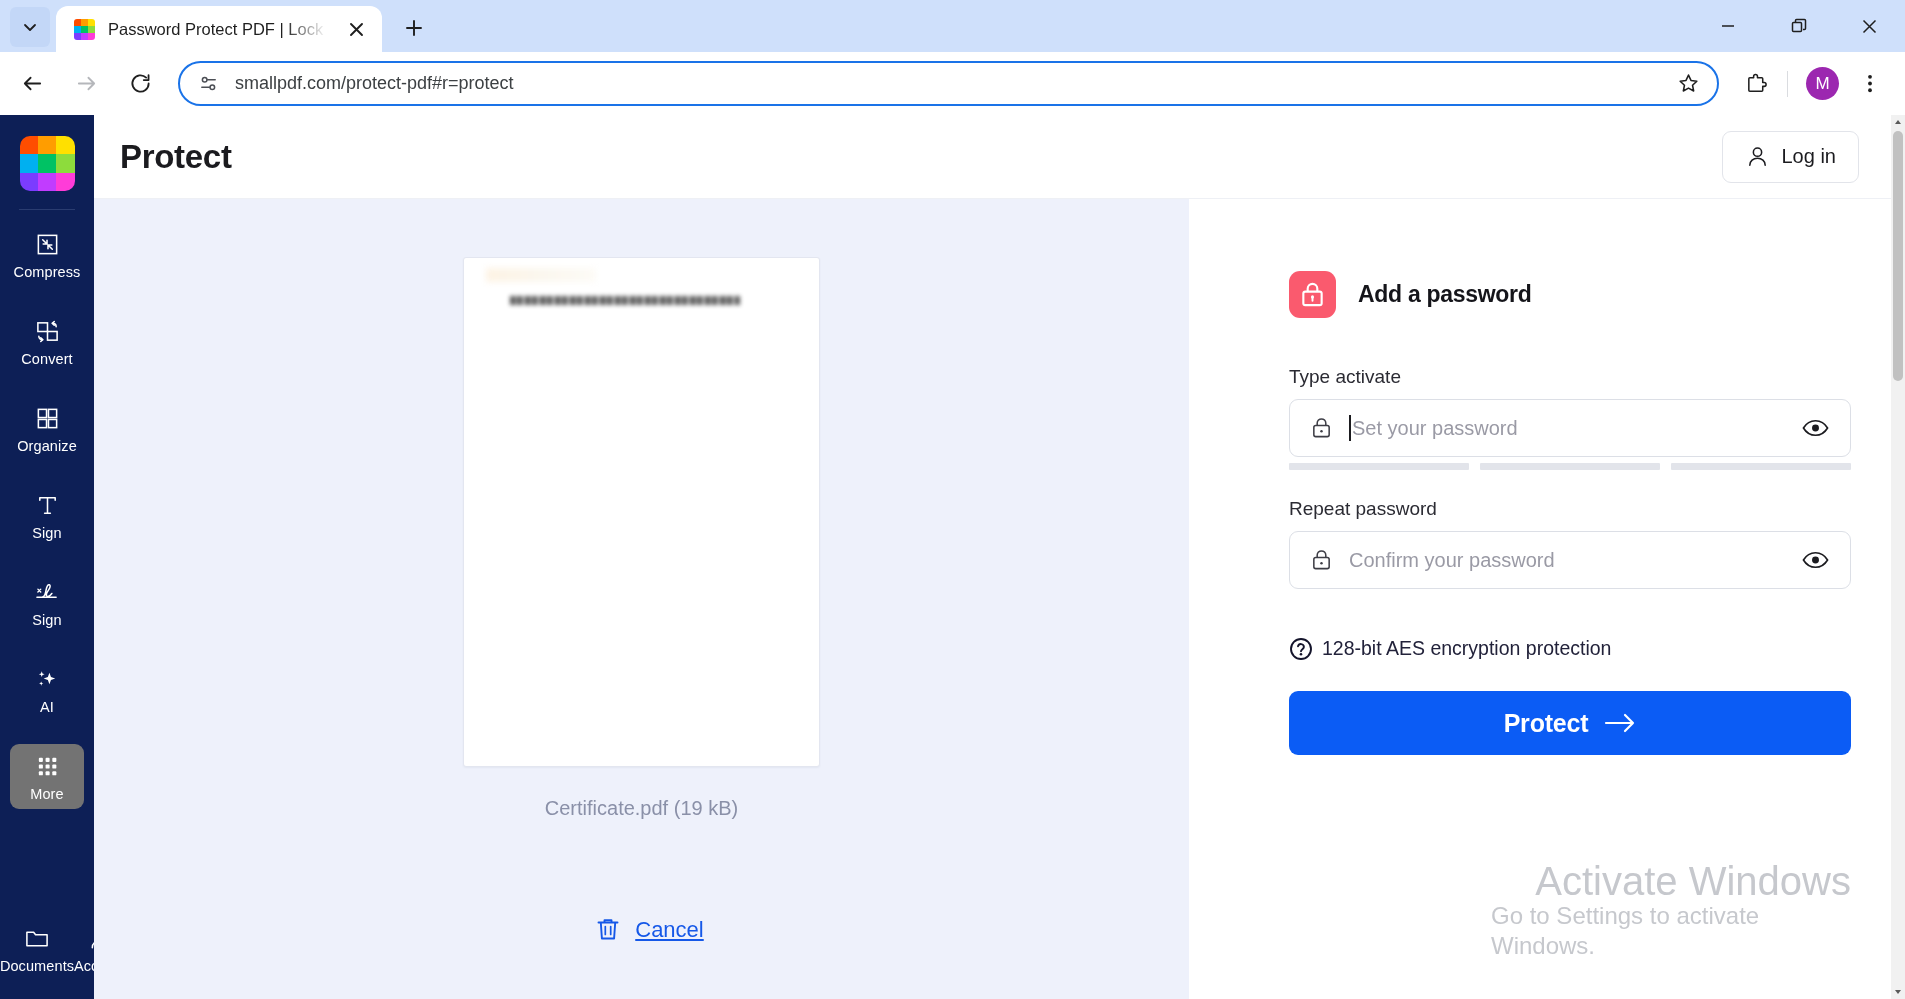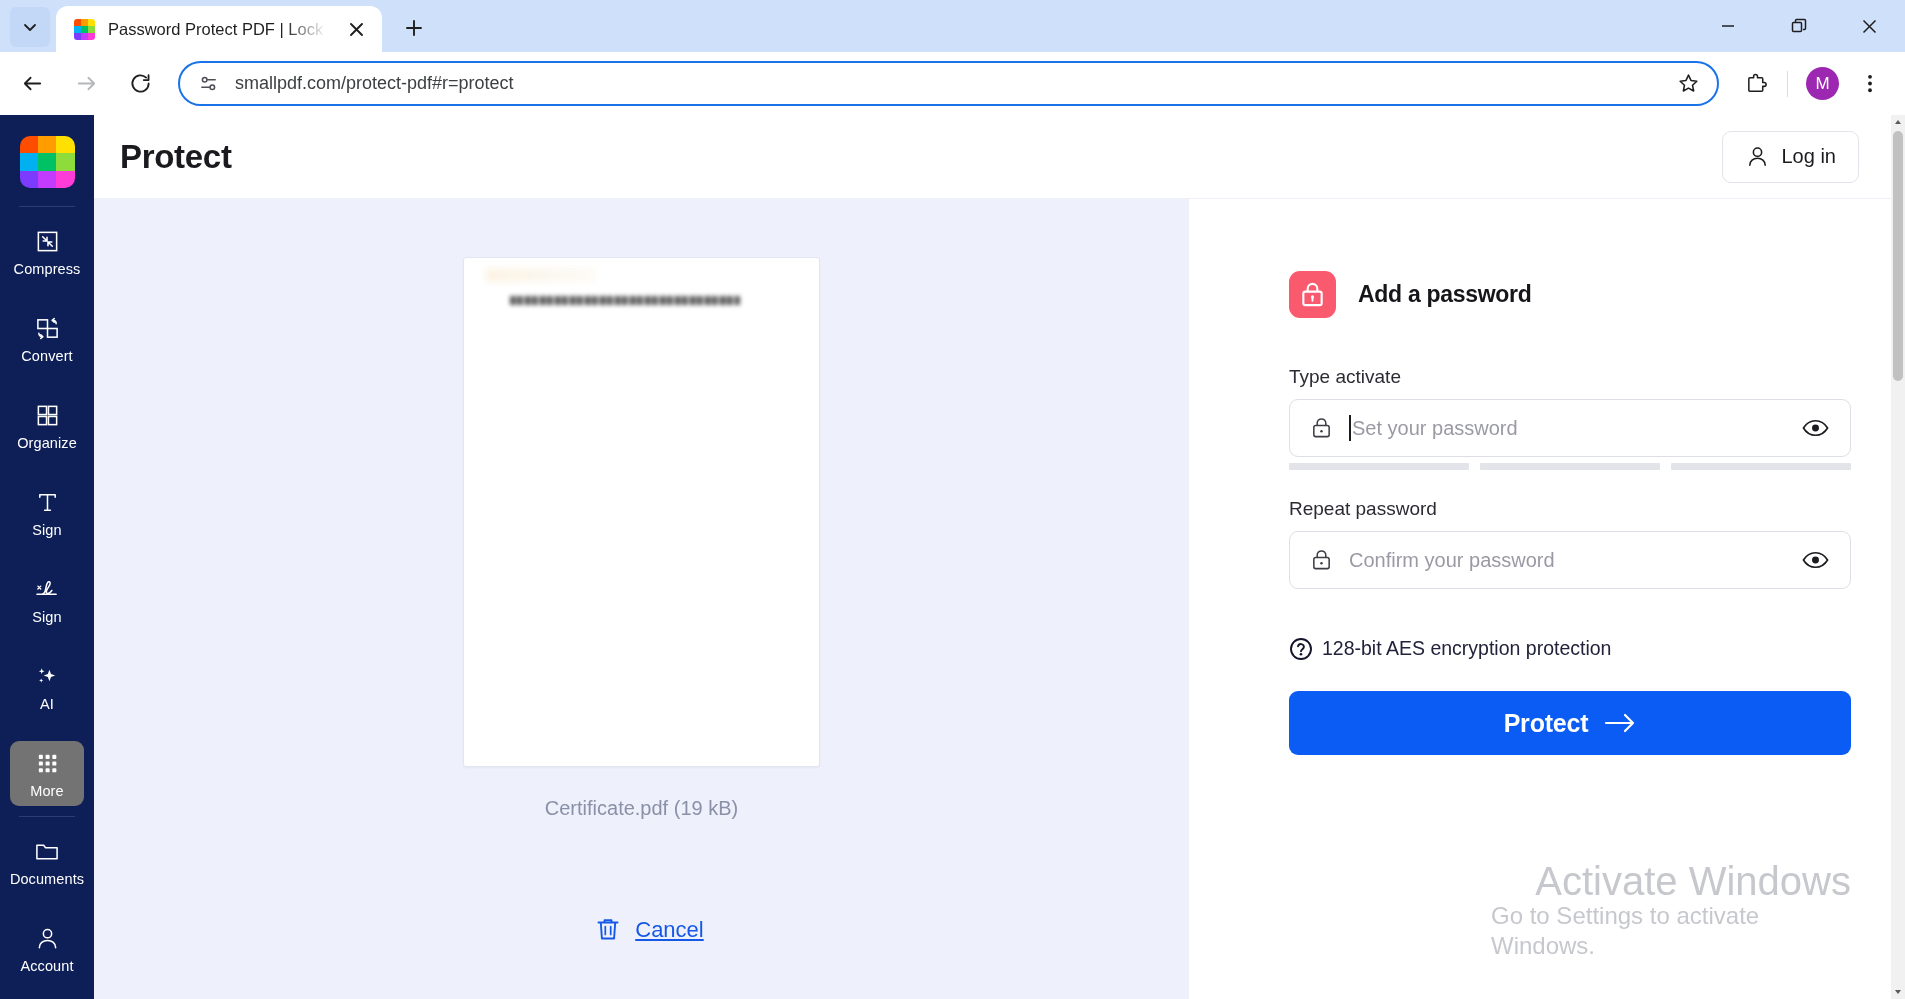--- a/index.html
+++ b/index.html
@@ -169,21 +169,21 @@
     display: flex;
     flex-direction: column;
     align-items: center;
     gap: 6px;
     cursor: pointer;
     color: #ffffff;
   }
   .sb-item.active { background: #737373; }
   .sb-item .sb-label { font-size: 14.5px; color: #fff; letter-spacing: .1px; }
   .sb-icon { height: 27px; display: flex; align-items: center; justify-content: center; }
-  .sb-bottom { margin-top: auto; width: 100%; display: flex; flex-direction: column; align-items: center; padding-bottom: 8px; }
+  .sb-bottom { margin-top: auto; width: 100%; display: flex; flex-direction: row; align-items: center; padding-bottom: 8px; }
 
   
   .content { flex: 1; display: flex; flex-direction: column; min-width: 0; }
 
   .pageheader {
     height: 84px;
     flex: 0 0 84px;
     background: #ffffff;
     display: flex;
     align-items: center;

